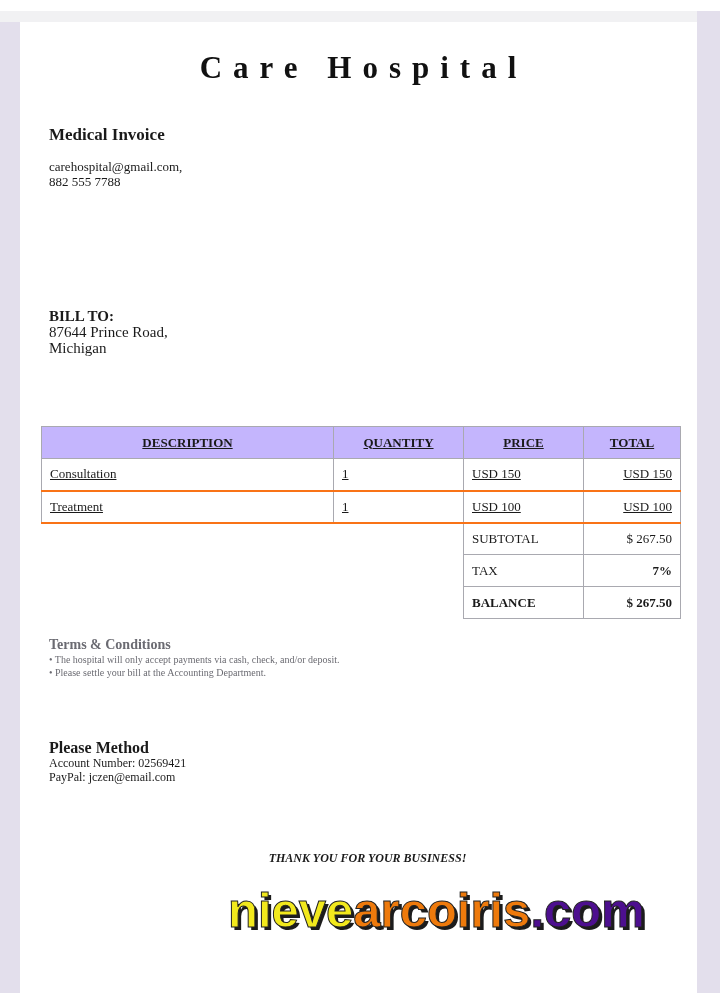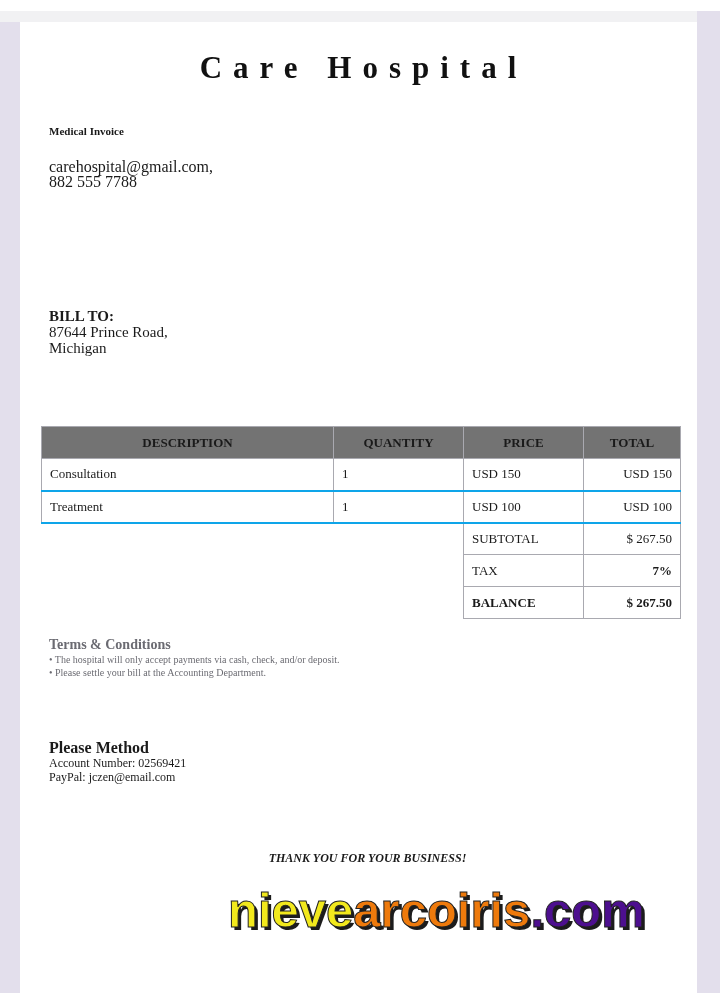--- a/index.html
+++ b/index.html
@@ -7,36 +7,36 @@
   body { position: relative; font-family: "Liberation Serif", "DejaVu Serif", serif; color: #1a1a1a; }
 
   .top-band { position: absolute; left: 0; top: 11px; width: 697px; height: 11px; background: #f1f1f3; }
   .left-strip { position: absolute; left: 0; top: 22px; width: 20px; height: 971px; background: #e3dfec; }
   .right-strip { position: absolute; left: 697px; top: 11px; width: 23px; height: 982px; background: #e3dfec; }
   .page { position: absolute; left: 20px; top: 22px; width: 677px; height: 971px; background: #ffffff; }
 
   .title { position: absolute; left: 0; top: 28px; width: 100%; text-align: center;
            font-size: 31px; font-weight: bold; letter-spacing: 11px; color: #111; padding-left: 10px; }
 
-  .subtitle { position: absolute; left: 29px; top: 103px; font-size: 11px; font-weight: bold; }
-  .contact { position: absolute; left: 29px; top: 137px; font-size: 16px; line-height: 15px; }
+  .subtitle { position: absolute; left: 29px; top: 103px; font-size: 17px; font-weight: bold; }
+  .contact { position: absolute; left: 29px; top: 137px; font-size: 13px; line-height: 15px; }
 
   .bill-to { position: absolute; left: 29px; top: 286px; font-size: 15px; line-height: 16px; }
   .bill-to .lbl { font-weight: bold; }
 
   .inv-meta { position: absolute; left: 346px; top: 286px; width: 308px; font-size: 13px; line-height: 16px; }
   .inv-meta .row { display: flex; justify-content: space-between; }
   .inv-meta .k { font-weight: bold; }
 
   table.items { position: absolute; left: 21px; top: 404px; border-collapse: collapse; font-size: 13px; }
   table.items th, table.items td { border: 1px solid #a9a9b0; height: 32px; padding: 0 8px; }
-  table.items th { background: #737373; font-weight: bold; text-align: center; }
+  table.items th { background: #c4b5fd; font-weight: bold; text-align: center; text-decoration: underline; }
   table.items td.r { text-align: right; }
   table.items td.blank { border: none; border-right: 1px solid #a9a9b0; }
-  table.items tr.item-row td { border-bottom: 2px solid #0ea5e9; }
+  table.items tr.item-row td { border-bottom: 2px solid #f97316; text-decoration: underline; }
   .col-desc { width: 292px; } .col-qty { width: 130px; } .col-price { width: 120px; } .col-total { width: 97px; }
   td.bold { font-weight: bold; }
 
   .terms { position: absolute; left: 29px; top: 615px; color: #6b6b72; }
   .terms .h { font-size: 14px; font-weight: bold; line-height: 16px; }
   .terms .li { font-size: 10px; line-height: 13px; }
 
   .payment { position: absolute; left: 29px; top: 717px; font-size: 12px; line-height: 14px; }
   .payment .h { font-size: 16px; font-weight: bold; line-height: 17px; }
 

